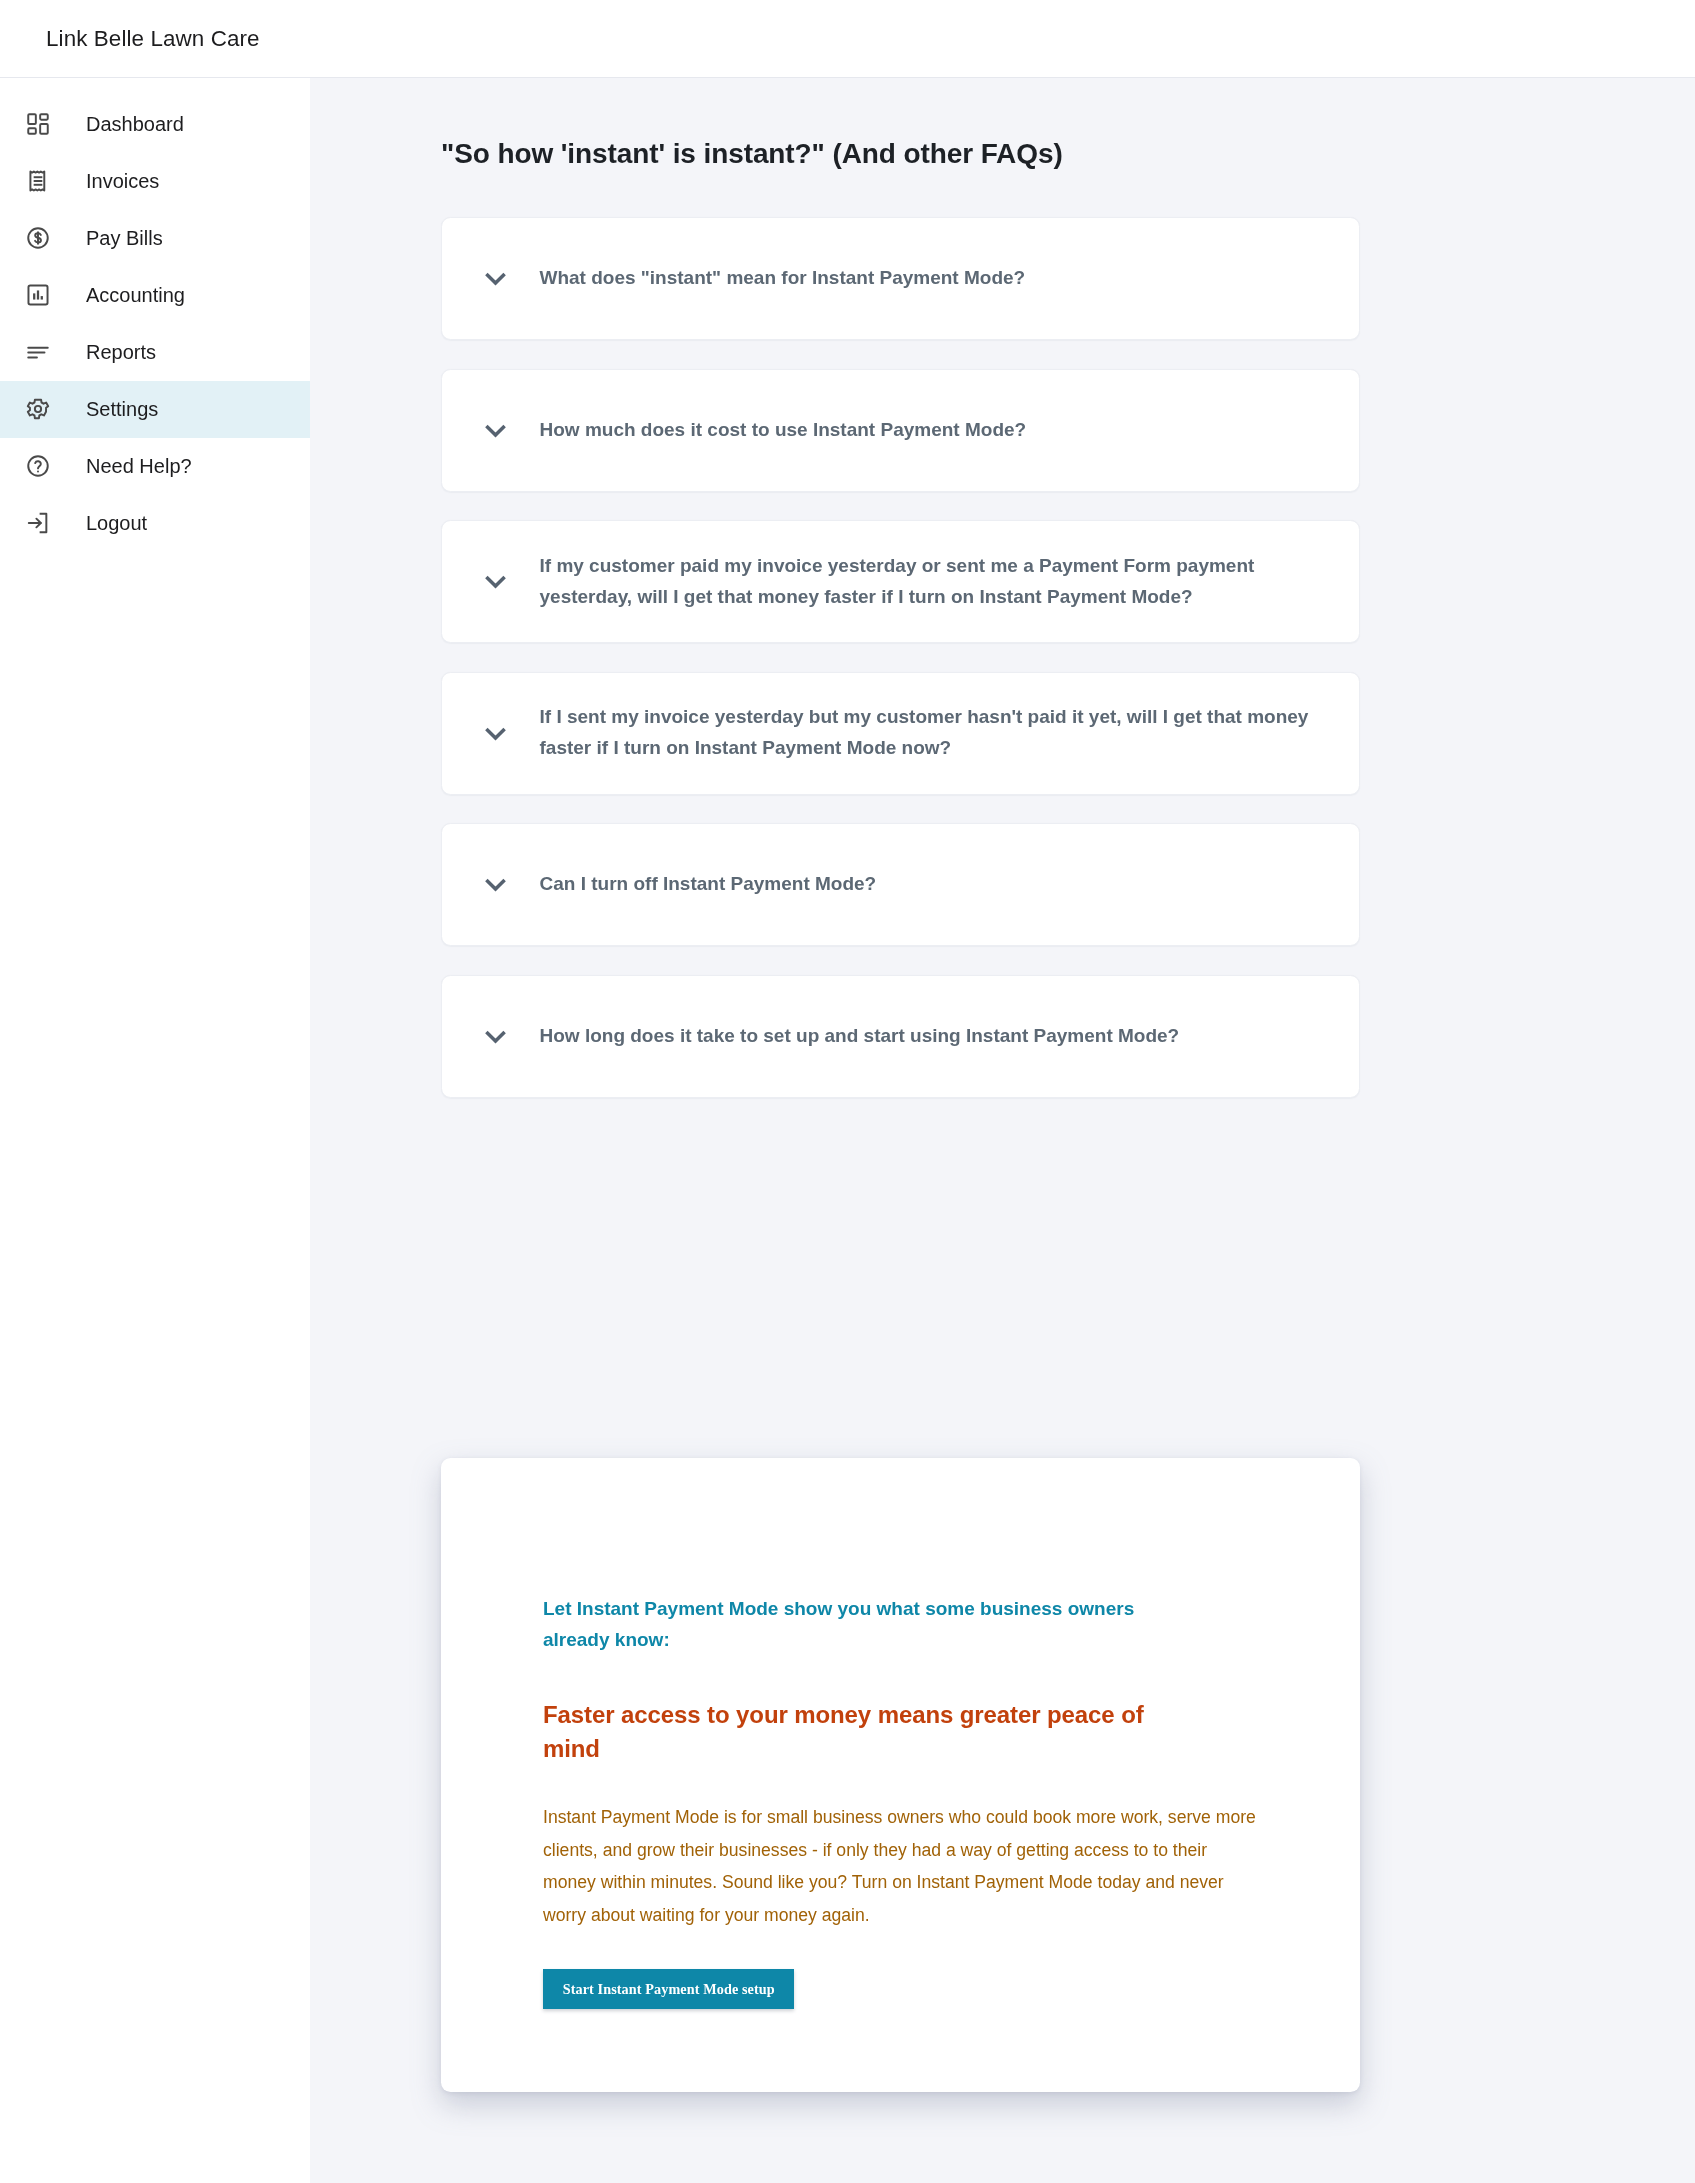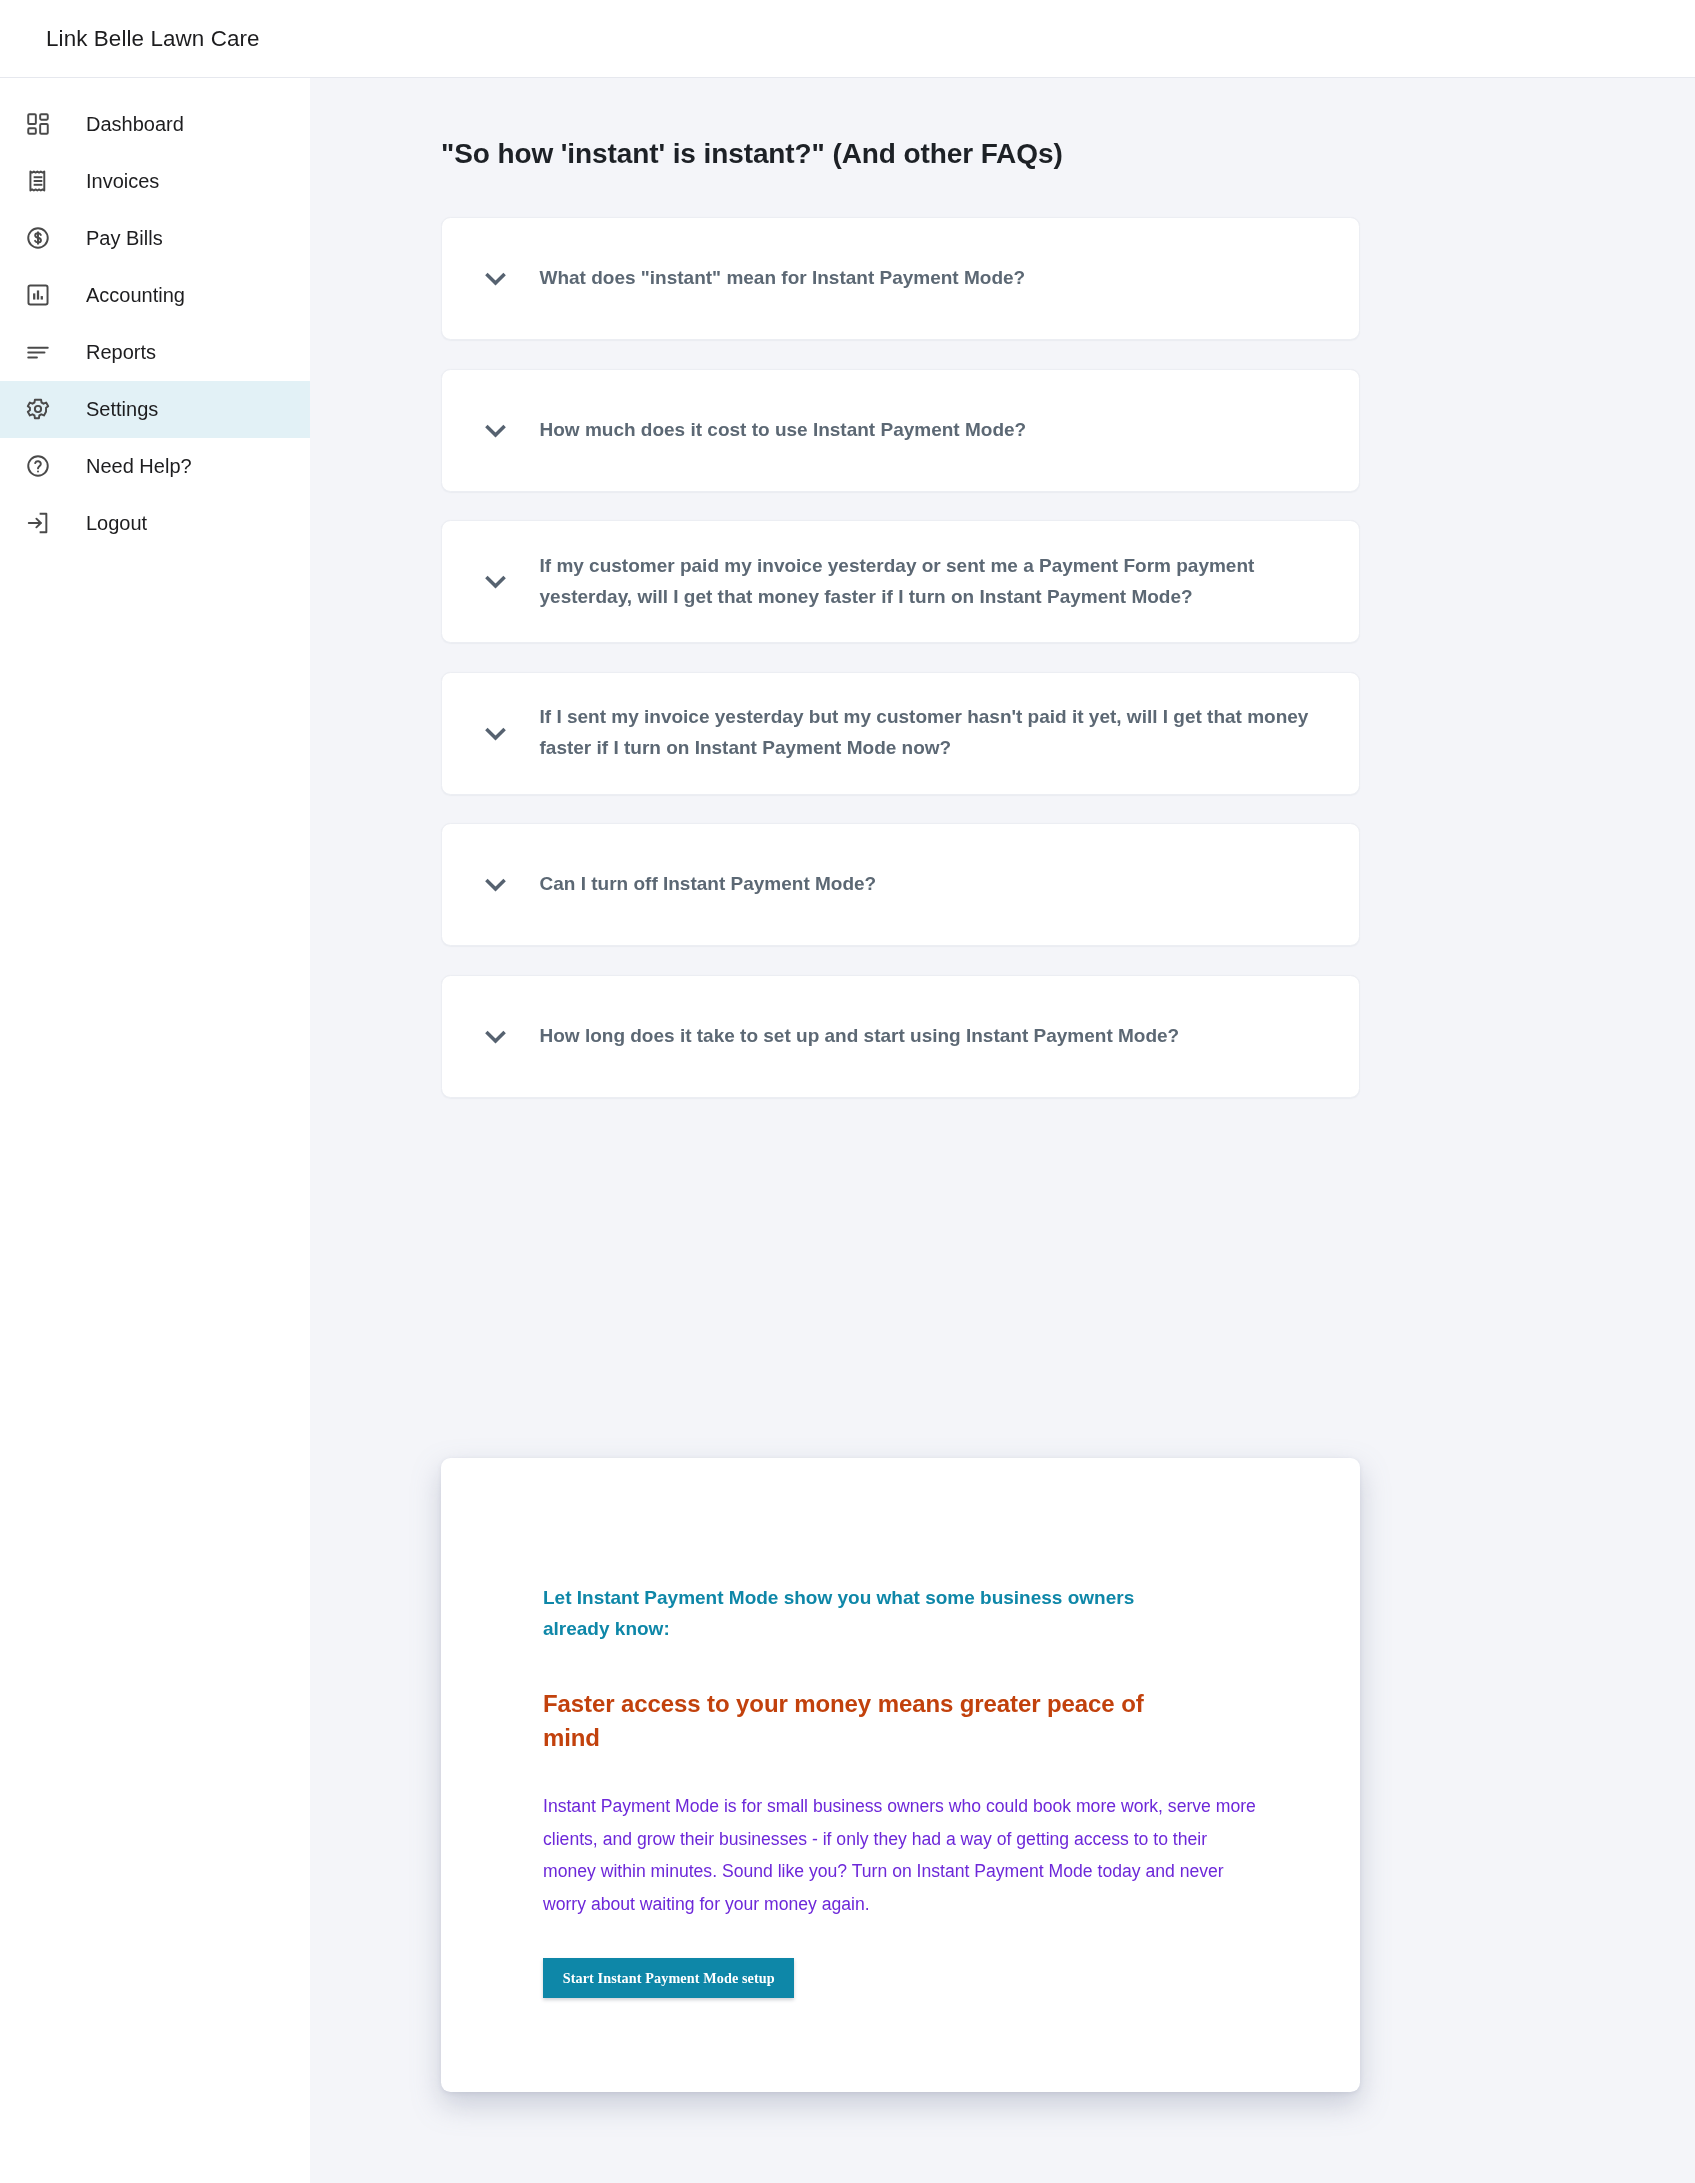--- a/index.html
+++ b/index.html
@@ -130,21 +130,21 @@
   .promo-card {
     position: absolute;
     top: 1380px;
     left: 131px;
     width: 919px;
     height: 634px;
     background: #ffffff;
     border-radius: 9.5px;
     box-shadow: 0 12.2px 28.5px rgba(120,130,155,0.34), 0 1.4px 4.1px rgba(120,130,155,0.14);
   }
-  .promo-inner { padding: 125px 52px 0 102px; }
+  .promo-inner { padding: 125px 52px 0 102px; margin-top: 11px; }
   .promo-eyebrow {
     font-size: 19px;
     font-weight: 700;
     line-height: 1.62;
     color: #0e87a8;
     max-width: 651px;
   }
   .promo-heading {
     margin-top: 42px;
     font-size: 24px;
@@ -152,21 +152,21 @@
     line-height: 1.45;
     color: #c2410c;
     letter-spacing: -0.1px;
     max-width: 651px;
   }
   .promo-body {
     margin-top: 34px;
     font-size: 17.6px;
     font-weight: 400;
     line-height: 1.85;
-    color: #6d28d9;
+    color: #a16207;
     max-width: 719px;
   }
   .promo-button {
     display: inline-block;
     margin-top: 38px;
     background: #0e87a8;
     color: #ffffff;
     border: none;
     border-radius: 0;
     padding: 11.5px 19.7px;

